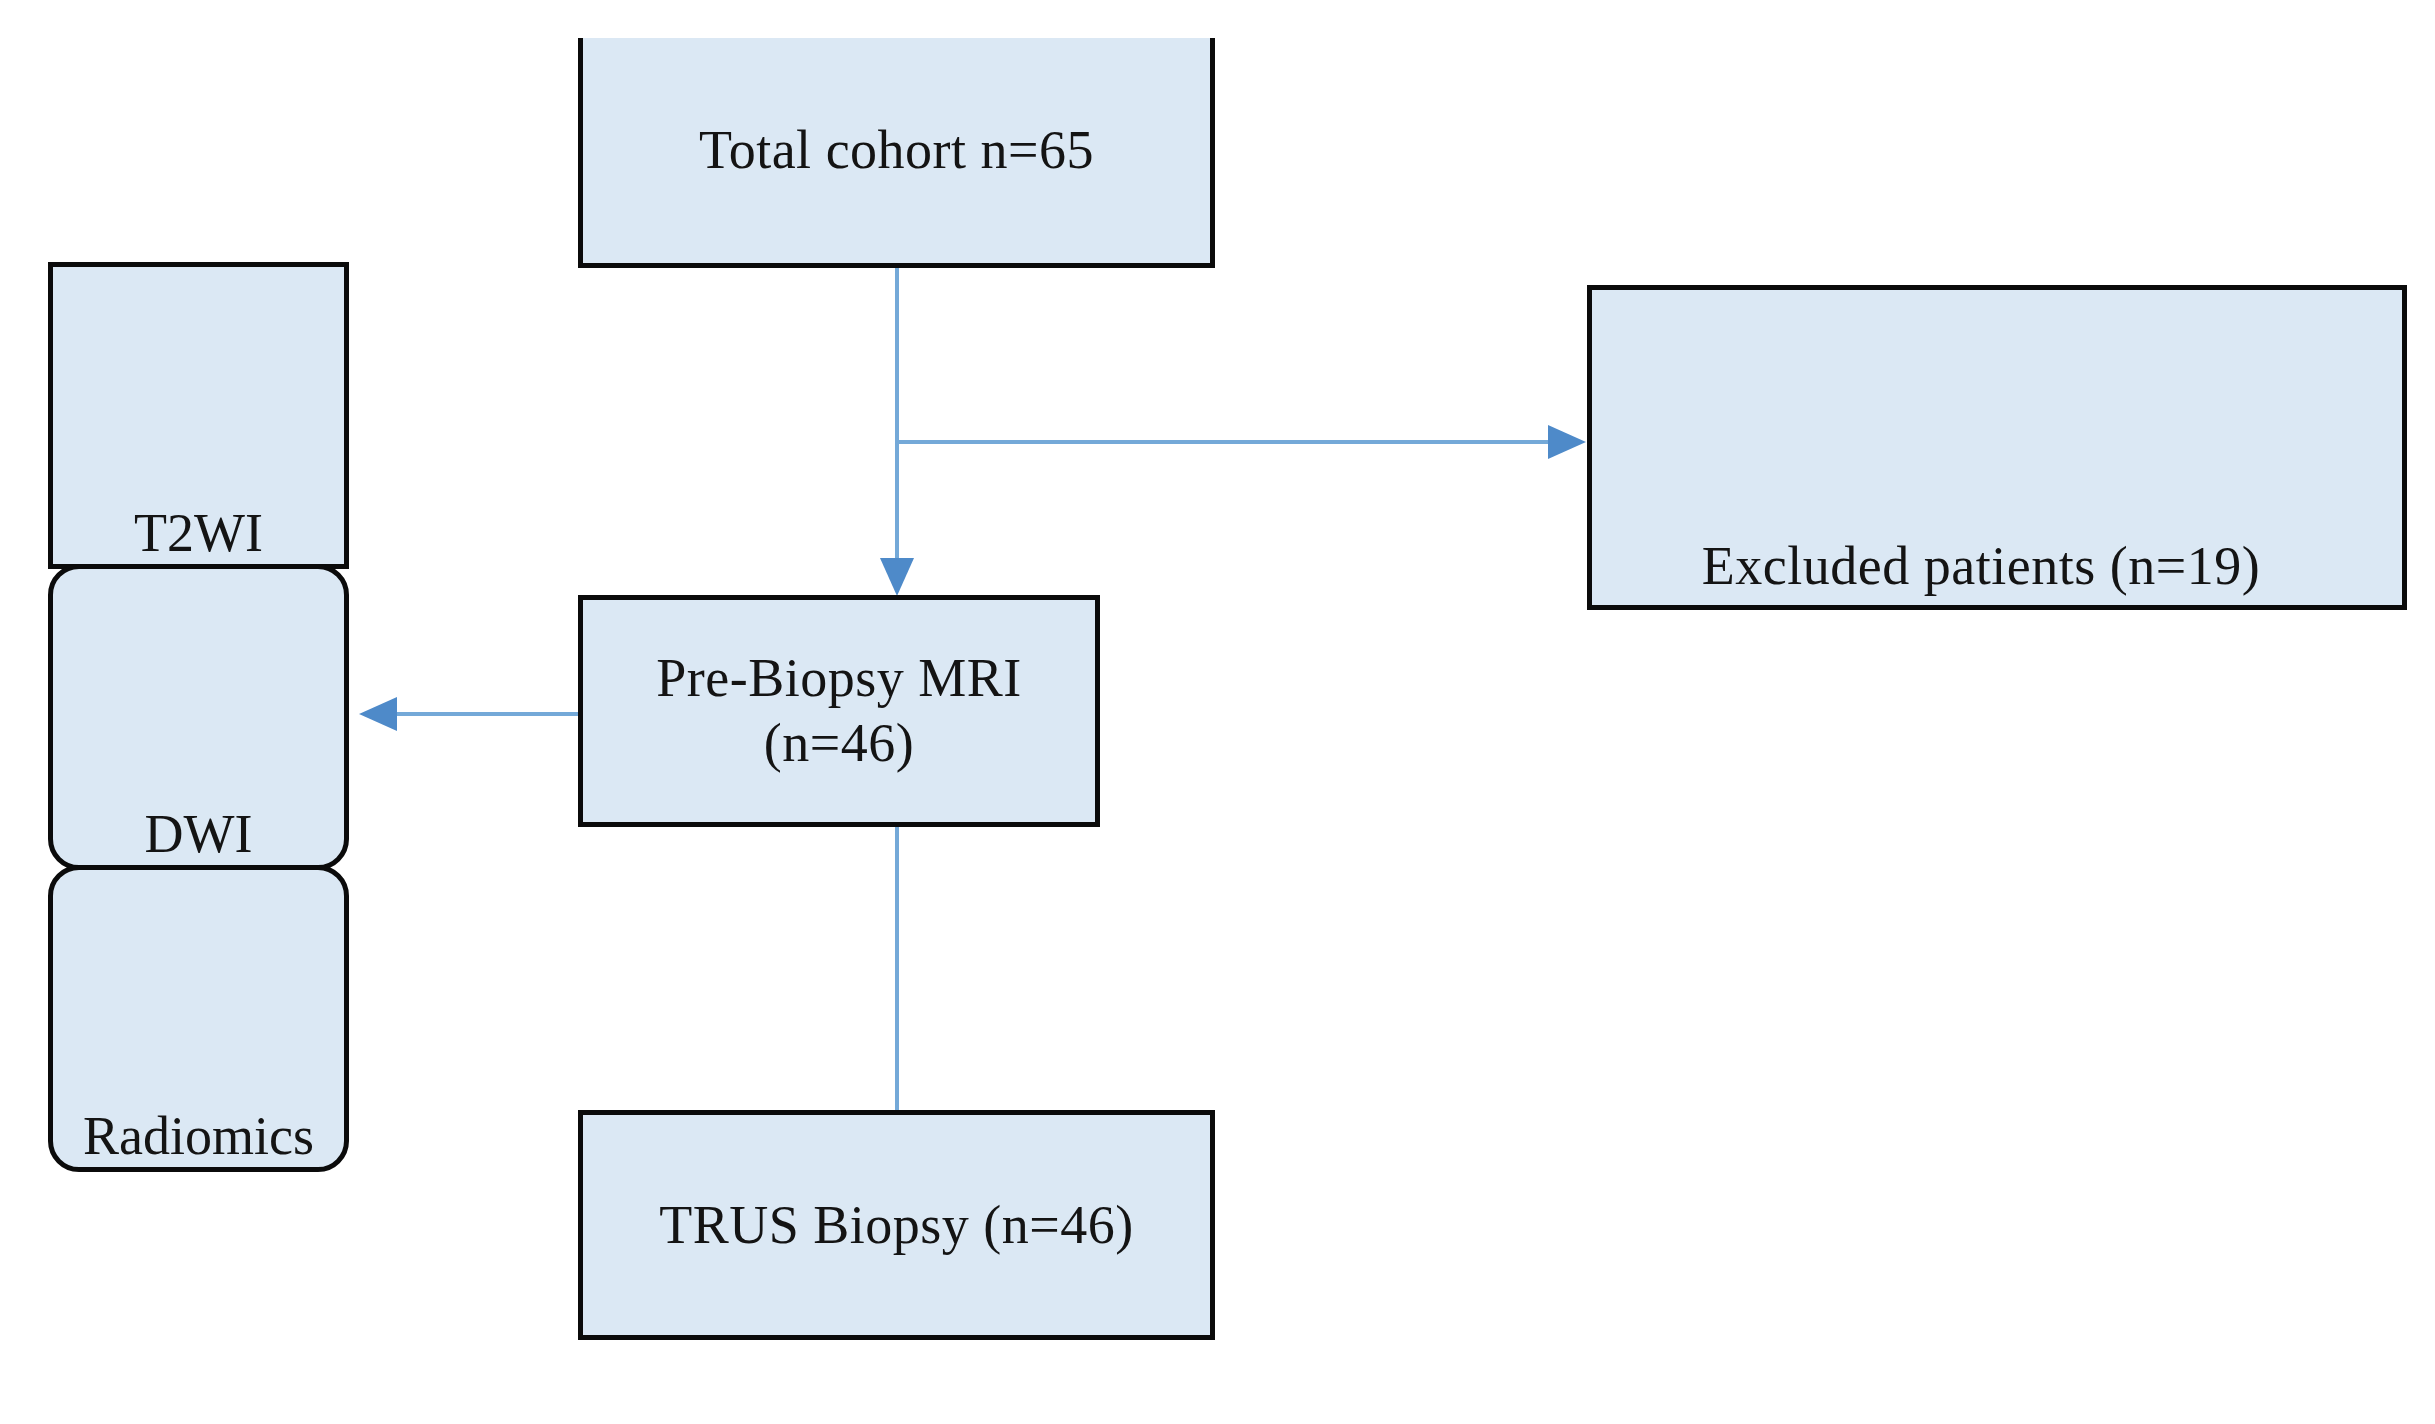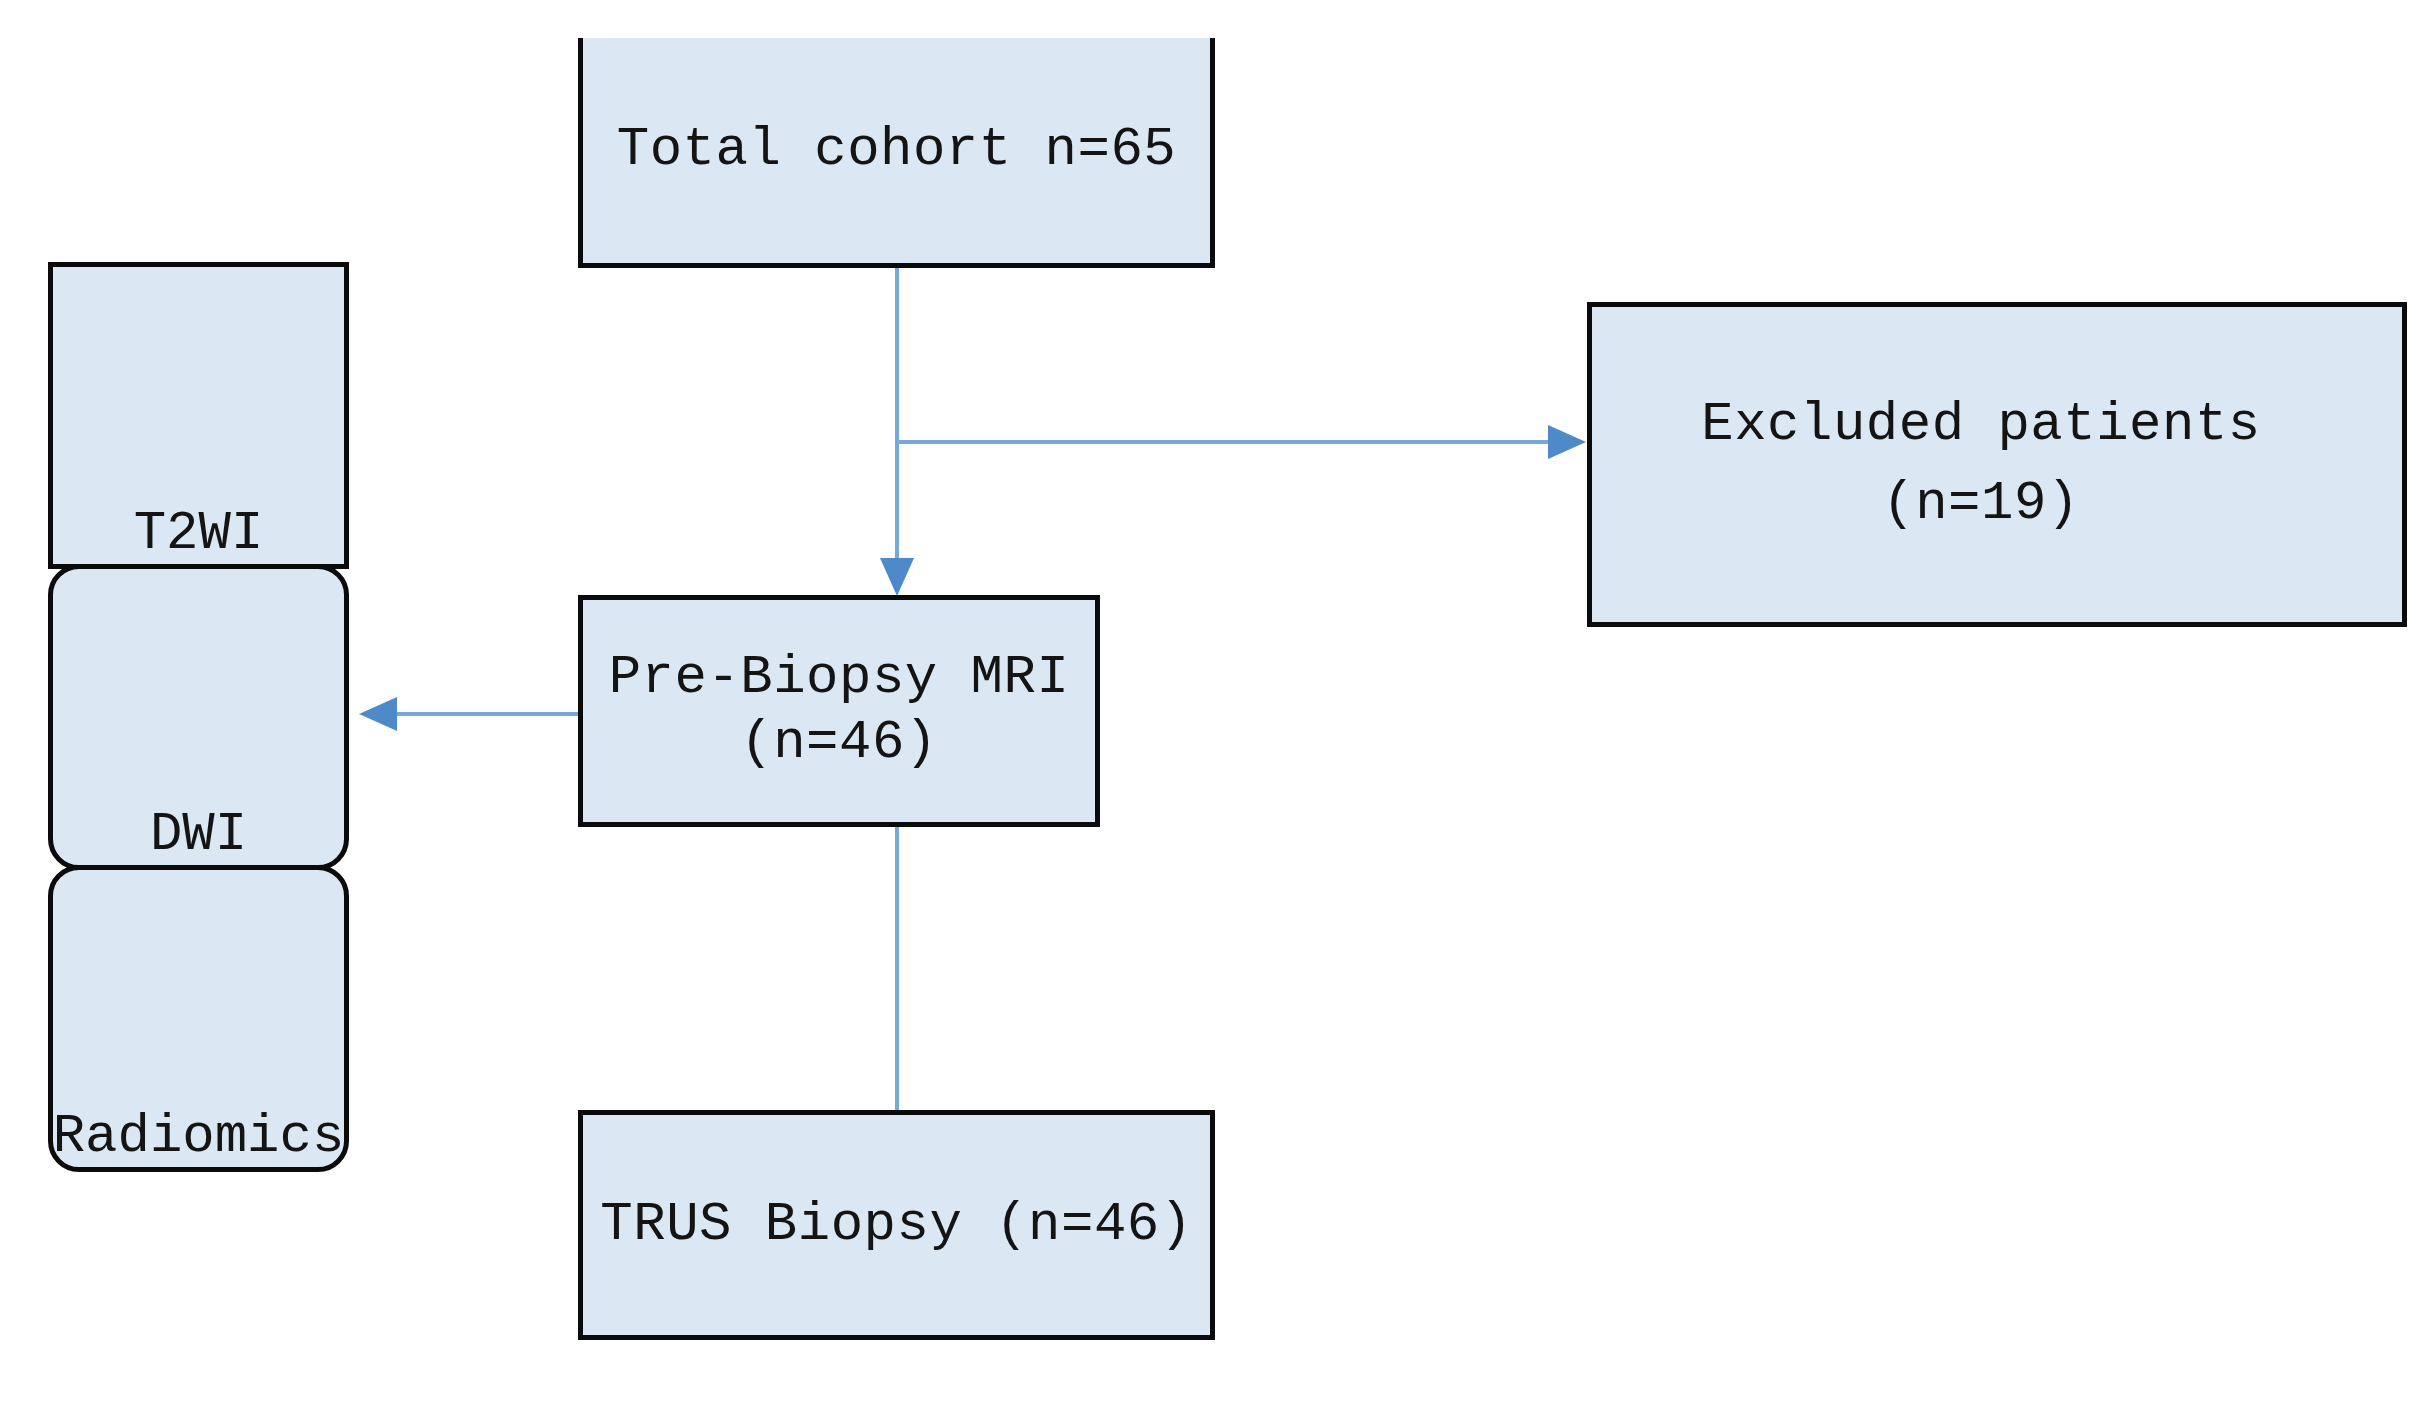--- a/index.html
+++ b/index.html
@@ -9,45 +9,46 @@
     --arrow-head:#4e8ac9;
     --text:#141414;
     --bg:#ffffff;
   }
   html,body{margin:0;padding:0;background:#e9e9e9;}
   #canvas{
     position:relative;
     width:2435px;height:1424px;
     background:var(--bg);
     overflow:hidden;
-    font-family:Liberation Mono, monospace;
+    font-family:Liberation Serif, serif;
     color:var(--text);
   }
   .node{
     position:absolute;
     box-sizing:border-box;
     background:var(--box-fill);
     border:5px solid var(--box-border);
     display:flex;
     align-items:center;
     justify-content:center;
     text-align:center;
     font-size:54px;
     line-height:1.2;
     letter-spacing:0.5px;
   }
   
   #node-total{left:578px;top:38px;width:637px;height:230px;border-top:none;}
   #node-prebiopsy{left:578px;top:595px;width:522px;height:232px;}
   #node-trus{left:578px;top:1110px;width:637px;height:230px;}
   #node-excluded{
-    left:1587px;top:302px;width:820px;height:325px;
+    left:1587px;top:285px;width:820px;height:325px;
     flex-direction:column;
     line-height:1.45;
     padding-right:32px;
+    justify-content:flex-end;
   }
   #modality-stack{
     position:absolute;
     left:48px;top:262px;width:301px;height:910px;
     display:flex;flex-direction:column;
   }
   .modality-cell{
     position:relative;
     box-sizing:border-box;
     flex:1 1 0;

